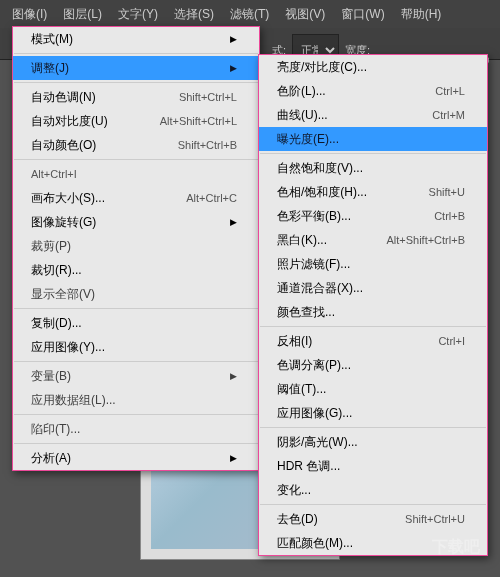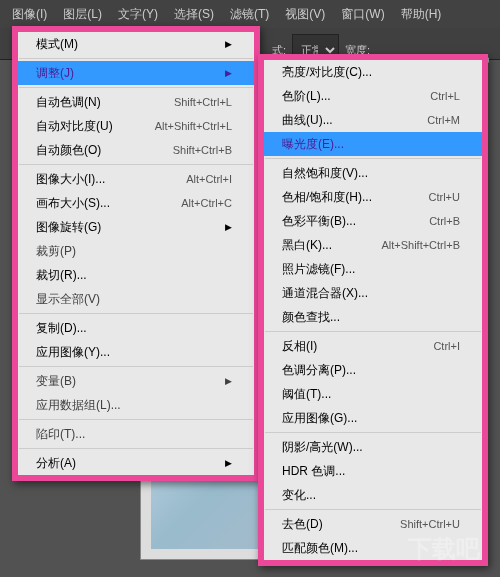--- a/index.html
+++ b/index.html
@@ -3,32 +3,32 @@
 <meta charset="utf-8">
 <style>
 *{margin:0;padding:0;box-sizing:border-box;font-family:"Microsoft YaHei",Arial,sans-serif}
 body{width:500px;height:577px;background:#525252;overflow:hidden;position:relative;font-size:12px;color:#ccc}
 .menubar{background:#424242;height:28px;display:flex;align-items:center;padding:9px 4px}
 .menubar span{padding:0 8px;cursor:default}
 .toolbar{background:#404040;height:32px;border-bottom:1px solid #222;position:relative}
 .tb-group{position:absolute;left:272px;top:6px;display:flex;align-items:center;gap:6px;font-size:11px}
 .tb-group select{background:#333;border:1px solid #222;color:#ccc;font-size:11px;padding:8px 4px;width:47px}
 .tabbar{position:absolute;right:10px;top:54px;font-size:11px;color:#ddd}
-.dropdown{position:absolute;background:#e8e8e8;color:#000;border:6px solid #ec4899;box-shadow:2px 3px 8px rgba(0,0,0,.5);font-size:12px}
+.dropdown{position:absolute;background:#e8e8e8;color:#000;border:1px solid #ec4899;box-shadow:2px 3px 8px rgba(0,0,0,.5);font-size:12px}
 .menu1{left:12px;top:26px;width:248px}
 .menu2{left:258px;top:54px;width:230px}
 .row{display:flex;justify-content:space-between;align-items:center;height:24px;padding:0 22px 0 18px;white-space:nowrap}
 .row.disabled{color:#404040}
-.row.highlight{background:#3399ff;color:#4c1d95}
+.row.highlight{background:#3399ff;color:#0f172a}
 .row .arrow{font-size:9px;margin-left:6px}
 .sep{height:1px;background:#ccc;margin:2px 1px}
 .shortcut{color:#555;font-size:11px}
 .canvas{position:absolute;left:140px;top:360px;width:200px;height:200px;background:#ddd;border:1px solid #888}
 .canvas .inner{position:absolute;inset:10px;background:linear-gradient(135deg,#cde 0%,#9bc 50%,#abc 100%)}
-.watermark{position:absolute;right:20px;bottom:12px;font-size:24px;color:rgba(255,255,255,.3);font-weight:bold}
+.watermark{position:absolute;right:20px;bottom:19px;font-size:16px;color:rgba(255,255,255,.3);font-weight:bold}
 </style>
 </head>
 <body>
 
 <div class="menubar" id="menubar">
     <span>图像(I)</span>
     <span>图层(L)</span>
     <span>文字(Y)</span>
     <span>选择(S)</span>
     <span>滤镜(T)</span>
@@ -69,21 +69,20 @@
     <div class="row">
       <span>自动对比度(U)</span>
       <span class="shortcut">Alt+Shift+Ctrl+L</span>
     </div>
     <div class="row">
       <span>自动颜色(O)</span>
       <span class="shortcut">Shift+Ctrl+B</span>
     </div>
     <div class="sep"></div>
     <div class="row">
-      <span>图像大小(I)...</span>
       <span class="shortcut">Alt+Ctrl+I</span>
     </div>
     <div class="row">
       <span>画布大小(S)...</span>
       <span class="shortcut">Alt+Ctrl+C</span>
     </div>
     <div class="row">
       <span>图像旋转(G)</span>
       <span class="arrow">▶</span>
     </div>
@@ -135,21 +134,21 @@
     </div>
     <div class="row highlight">
       <span>曝光度(E)...</span>
     </div>
     <div class="sep"></div>
     <div class="row">
       <span>自然饱和度(V)...</span>
     </div>
     <div class="row">
       <span>色相/饱和度(H)...</span>
-      <span class="shortcut">Ctrl+U</span>
+      <span class="shortcut">Shift+U</span>
     </div>
     <div class="row">
       <span>色彩平衡(B)...</span>
       <span class="shortcut">Ctrl+B</span>
     </div>
     <div class="row">
       <span>黑白(K)...</span>
       <span class="shortcut">Alt+Shift+Ctrl+B</span>
     </div>
     <div class="row">

